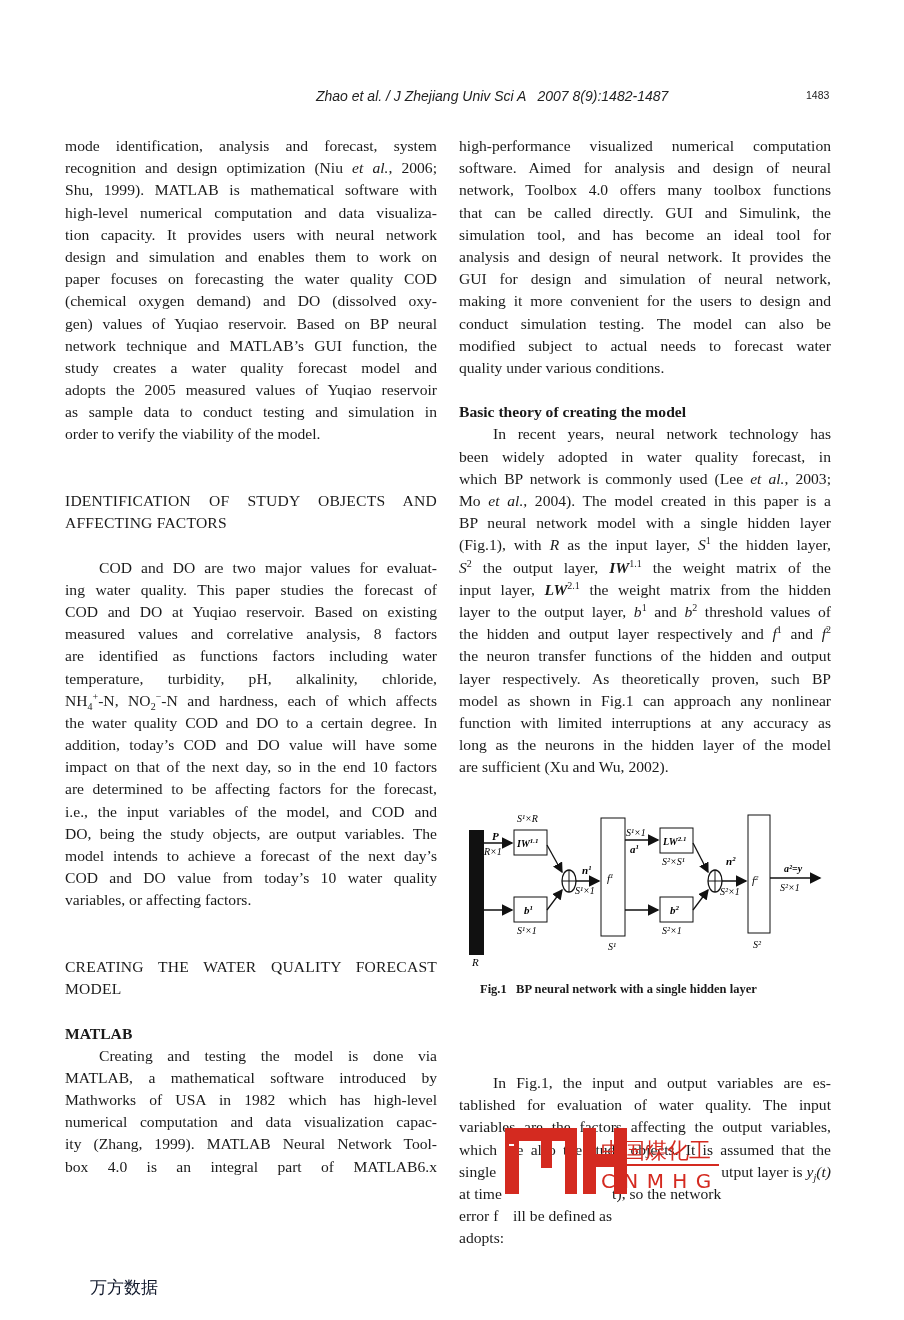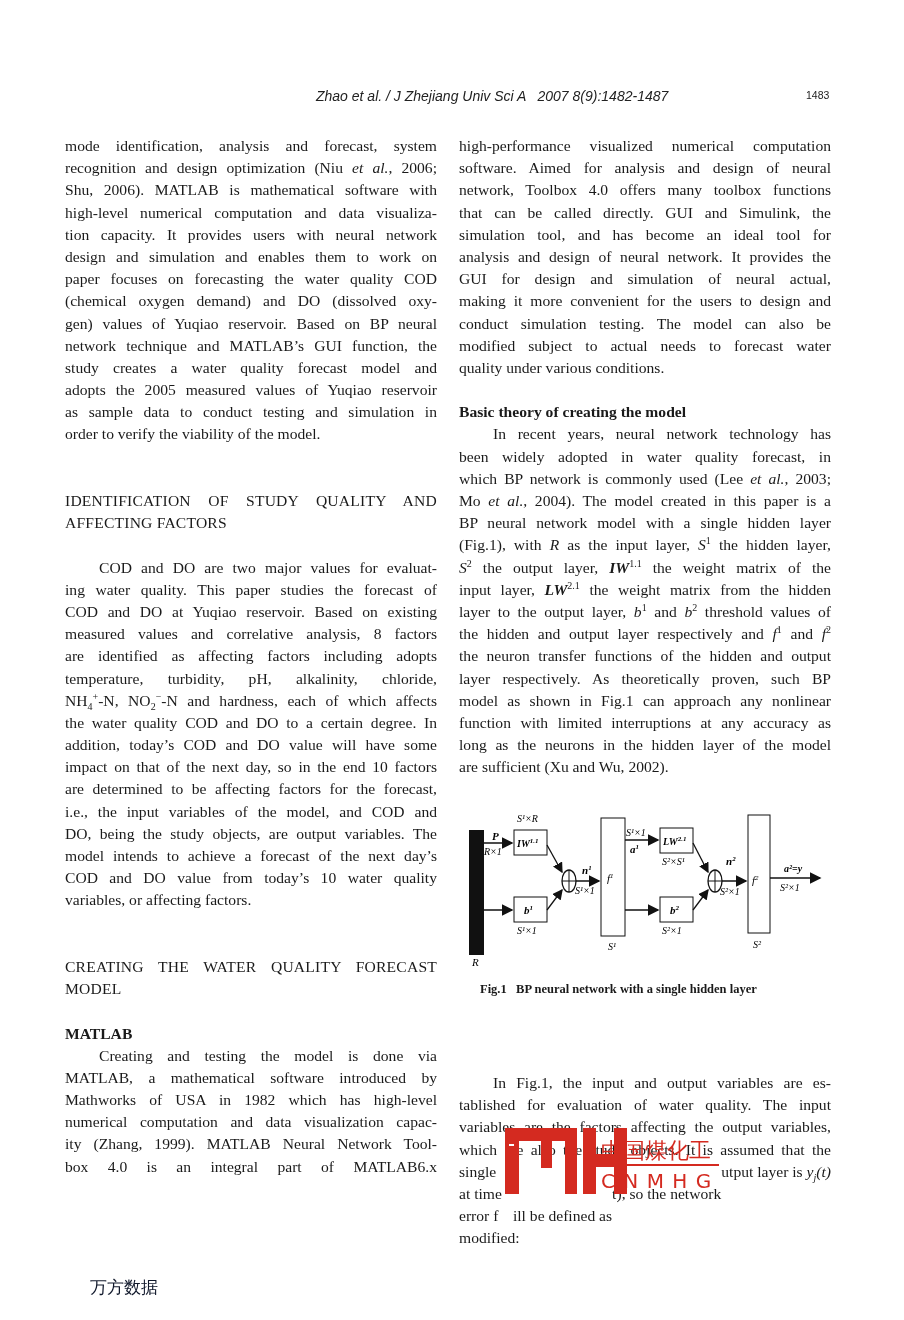--- a/index.html
+++ b/index.html
@@ -30,46 +30,46 @@
 </head>
 <body>
 
 <div class="running-head">Zhao et al. / J Zhejiang Univ Sci A   2007 8(9):1482-1487</div>
 <div class="page-num">1483</div>
 
 <div class="col left">
   <div>
     <span class="line">mode identification, analysis and forecast, system</span>
     <span class="line"><span>recognition and design optimization (Niu </span><i>et al.</i><span>, 2006;</span></span>
-    <span class="line">Shu, 2006). MATLAB is mathematical software with</span>
+    <span class="line">Shu, 1999). MATLAB is mathematical software with</span>
     <span class="line">high-level numerical computation and data visualiza-</span>
     <span class="line">tion capacity. It provides users with neural network</span>
     <span class="line">design and simulation and enables them to work on</span>
     <span class="line">paper focuses on forecasting the water quality COD</span>
     <span class="line">(chemical oxygen demand) and DO (dissolved oxy-</span>
     <span class="line">gen) values of Yuqiao reservoir. Based on BP neural</span>
     <span class="line">network technique and MATLAB’s GUI function, the</span>
     <span class="line">study creates a water quality forecast model and</span>
     <span class="line">adopts the 2005 measured values of Yuqiao reservoir</span>
     <span class="line">as sample data to conduct testing and simulation in</span>
     <span class="line last">order to verify the viability of the model.</span>
   </div>
   <span class="gap"></span>
     <span class="gap"></span>
   <div>
-    <span class="sec">IDENTIFICATION OF STUDY QUALITY AND</span>
+    <span class="sec">IDENTIFICATION OF STUDY OBJECTS AND</span>
     <span class="sec last">AFFECTING FACTORS</span>
   </div>
   <span class="gap"></span>
   <div>
     <span class="line indent">COD and DO are two major values for evaluat-</span>
     <span class="line">ing water quality. This paper studies the forecast of</span>
     <span class="line">COD and DO at Yuqiao reservoir. Based on existing</span>
     <span class="line">measured values and correlative analysis, 8 factors</span>
-    <span class="line">are identified as affecting factors including adopts</span>
+    <span class="line">are identified as functions factors including water</span>
     <span class="line">temperature, turbidity, pH, alkalinity, chloride,</span>
     <span class="line"><span>NH</span><sub>4</sub><sup>+</sup><span>-N, NO</span><sub>2</sub><sup>−</sup><span>-N and hardness, each of which affects</span></span>
     <span class="line">the water quality COD and DO to a certain degree. In</span>
     <span class="line">addition, today’s COD and DO value will have some</span>
     <span class="line">impact on that of the next day, so in the end 10 factors</span>
     <span class="line">are determined to be affecting factors for the forecast,</span>
     <span class="line">i.e., the input variables of the model, and COD and</span>
     <span class="line">DO, being the study objects, are output variables. The</span>
     <span class="line">model intends to achieve a forecast of the next day’s</span>
     <span class="line">COD and DO value from today’s 10 water quality</span>
@@ -94,21 +94,21 @@
 </div>
 
 <div class="col right">
   <div>
     <span class="line">high-performance visualized numerical computation</span>
     <span class="line">software. Aimed for analysis and design of neural</span>
     <span class="line">network, Toolbox 4.0 offers many toolbox functions</span>
     <span class="line">that can be called directly. GUI and Simulink, the</span>
     <span class="line">simulation tool, and has become an ideal tool for</span>
     <span class="line">analysis and design of neural network. It provides the</span>
-    <span class="line">GUI for design and simulation of neural actual,</span>
+    <span class="line">GUI for design and simulation of neural network,</span>
     <span class="line">making it more convenient for the users to design and</span>
     <span class="line">conduct simulation testing. The model can also be</span>
     <span class="line">modified subject to actual needs to forecast water</span>
     <span class="line last">quality under various conditions.</span>
   </div>
   <span class="gap"></span>
   <span class="subhead">Basic theory of creating the model</span>
   <div>
     <span class="line indent">In recent years, neural network technology has</span>
     <span class="line">been widely adopted in water quality forecast, in</span>
@@ -199,21 +199,21 @@
 <div class="fig-caption">Fig.1   BP neural network with a single hidden layer</div>
 
 <div class="col right" style="top:1072px;">
   <span class="line indent">In Fig.1, the input and output variables are es-</span>
   <span class="line">tablished for evaluation of water quality. The input</span>
   <span class="line">variables are the factors affecting the output variables,</span>
   <span class="line">which are also the study objects. It is assumed that the</span>
   <span class="line" style="text-align-last:auto;"><span>single</span><span style="float:right;"><span>utput layer is </span><i>y</i><sub><i>j</i></sub><i>(t)</i></span></span>
   <span class="line" style="text-align-last:auto;"><span>at time</span><span style="float:right;">t), so the network</span></span>
   <span class="line" style="text-align-last:auto;"><span>error f</span><span style="float:right;">ill be defined as</span></span>
-  <span class="line last">modified:</span>
+  <span class="line last">adopts:</span>
 </div>
 
 <div class="watermark">
   <svg width="222" height="78" viewBox="0 0 222 78" xmlns="http://www.w3.org/2000/svg">
     <g fill="#d42a20">
 
       <rect x="2" y="8" width="14" height="66"></rect>
       <rect x="2" y="8" width="72" height="13"></rect>
       <rect x="38" y="8" width="11" height="40"></rect>
       <rect x="62" y="8" width="12" height="66"></rect>

